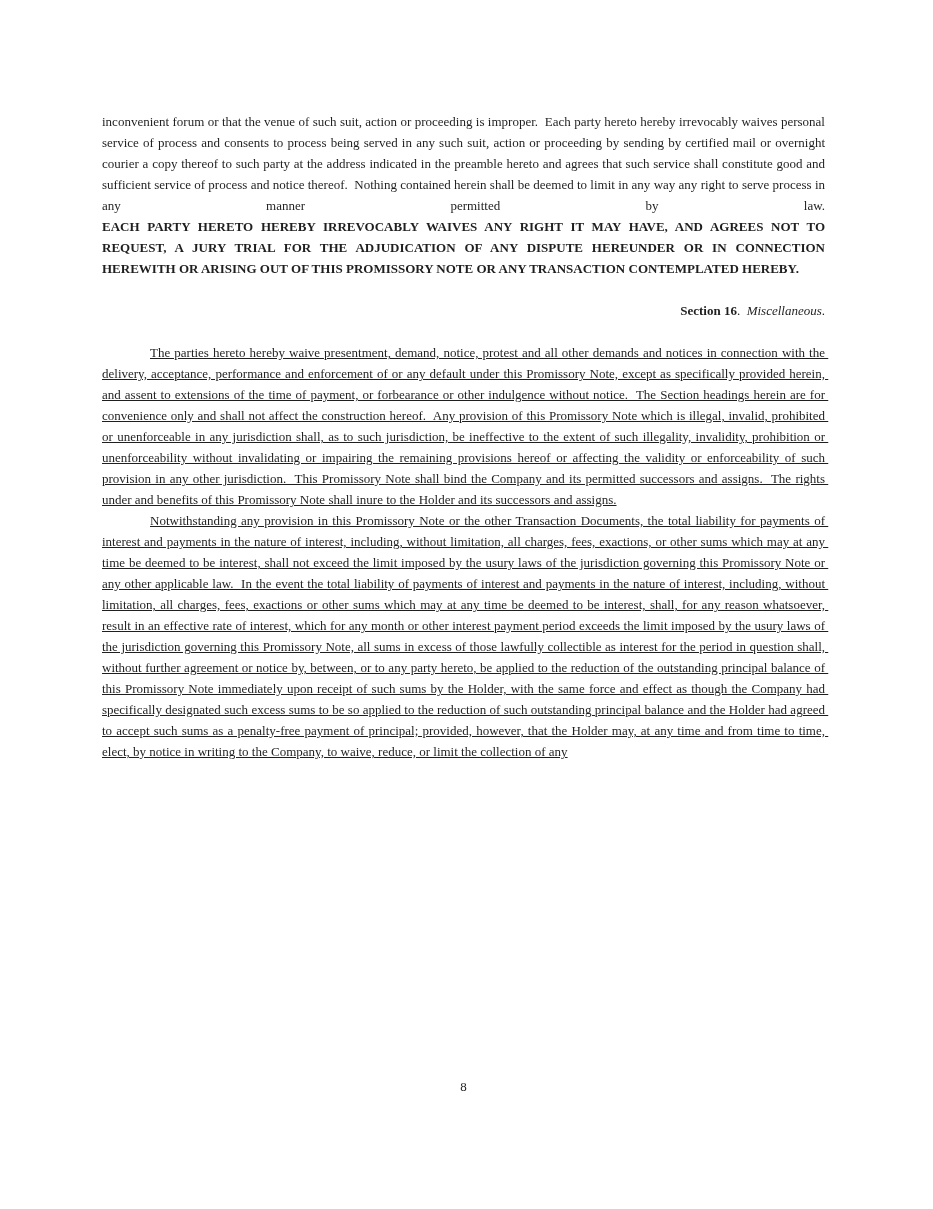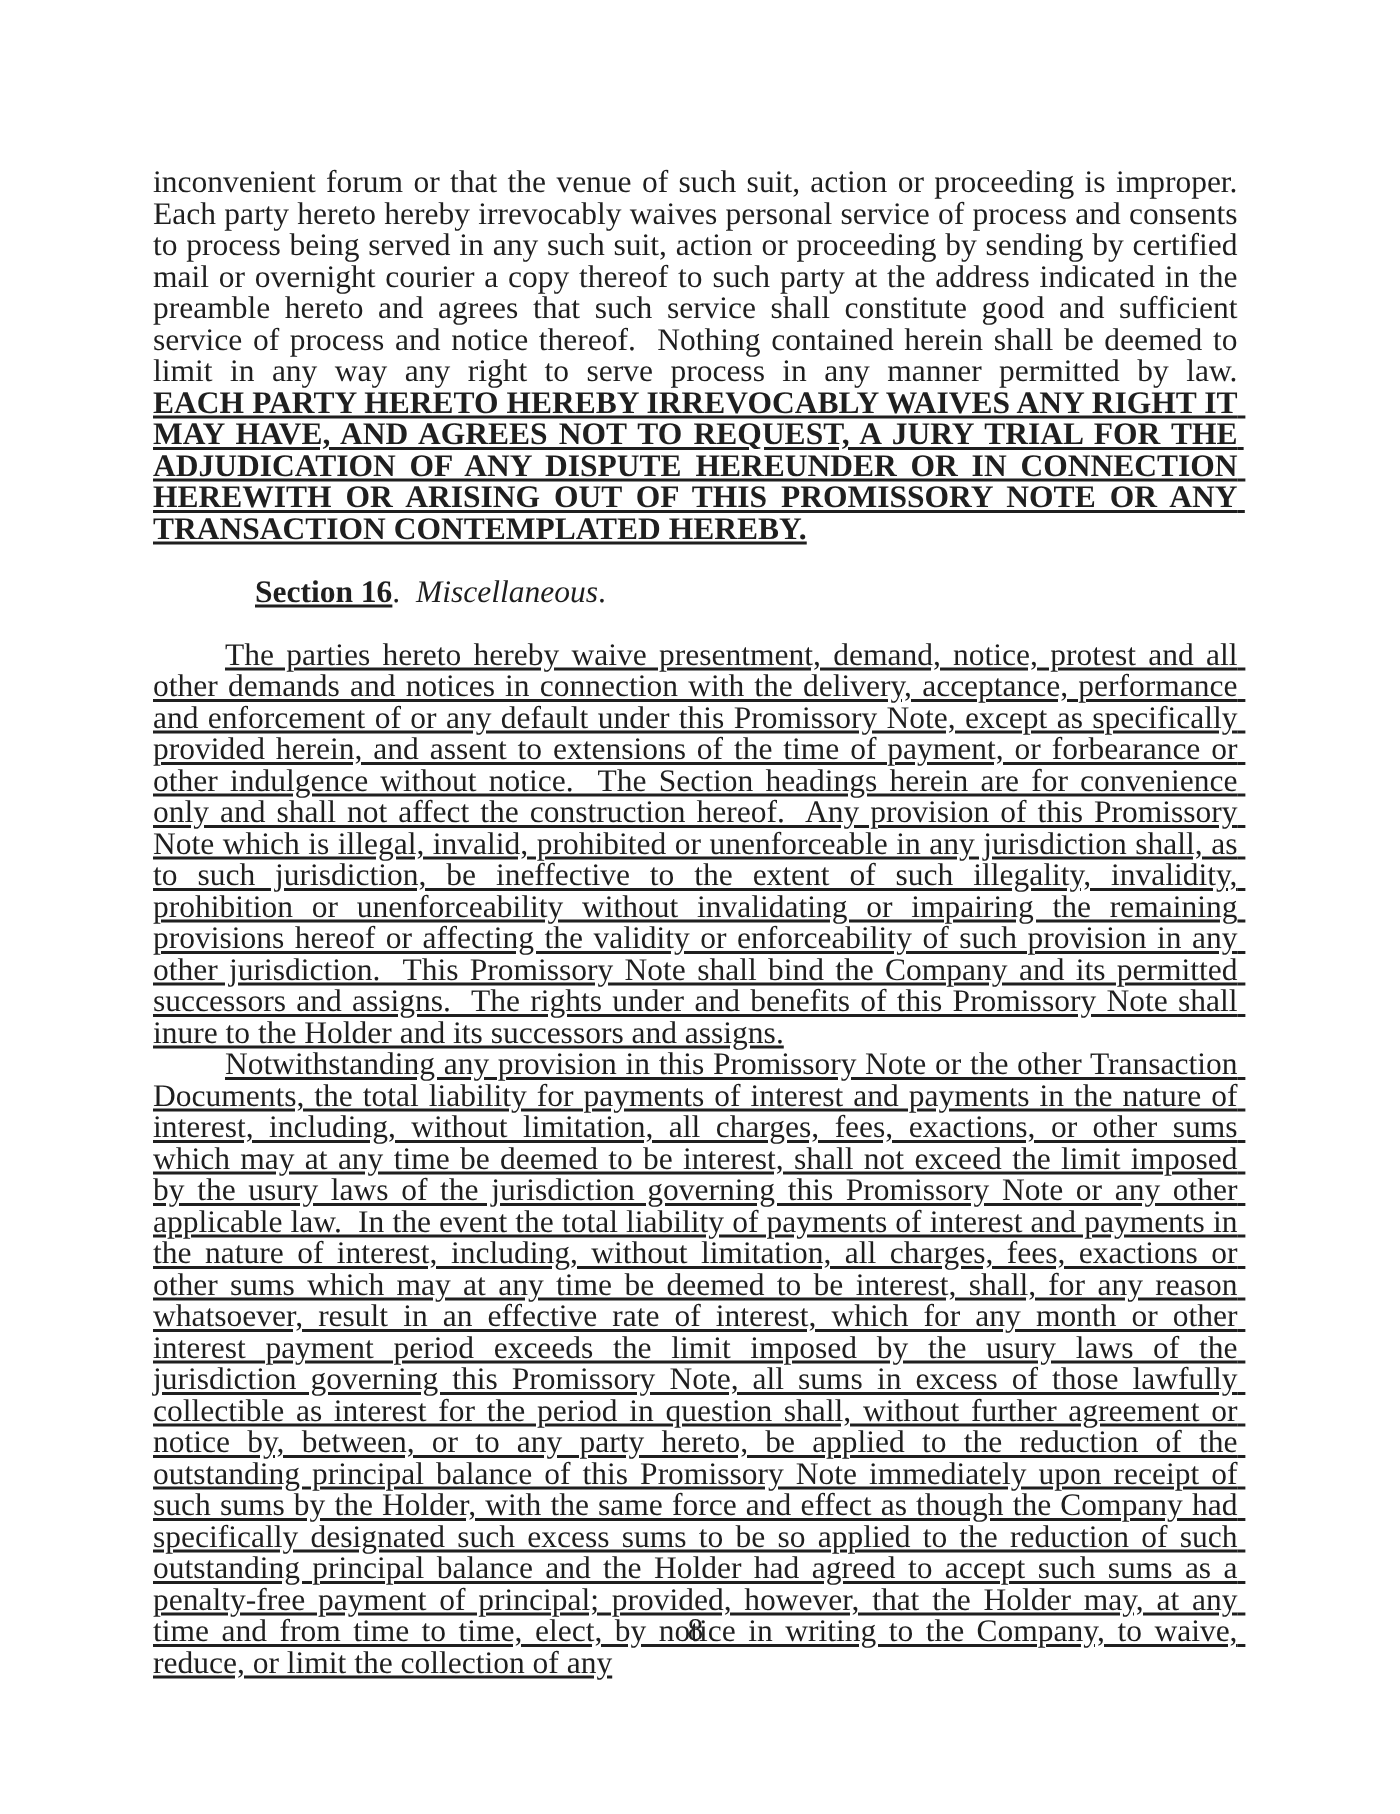--- a/index.html
+++ b/index.html
@@ -6,48 +6,48 @@
     margin: 0;
     padding: 0;
     background: #ffffff;
   }
   .page {
     position: relative;
     width: 933px;
     height: 1209px;
     background: #ffffff;
     font-family: "Liberation Serif", "DejaVu Serif", serif;
-    font-size: 21px;
+    font-size: 13px;
     line-height: 21px;
     color: #1f1f1f;
     overflow: hidden;
   }
   .content {
     position: absolute;
     left: 102px;
     top: 111px;
     width: 723px;
   }
   .para {
     margin: 0;
     text-align: justify;
     white-space: pre-wrap;
   }
   
   .justify-all {
     text-align-last: justify;
   }
-  .bold { font-weight: bold; text-decoration: underline; }
+  .bold { font-weight: bold; }
   .italic { font-style: italic; }
   .indent { text-indent: 48px; text-decoration: underline; }
   .gap-top { }
   .heading {
     margin: 21px 0;
     text-indent: 68px;
-    text-align: left;
+    text-align: right;
     white-space: pre-wrap;
   }
   .page-number {
     position: absolute;
     left: 102px;
     top: 1076px;
     width: 723px;
     text-align: center;
   }
 </style>

